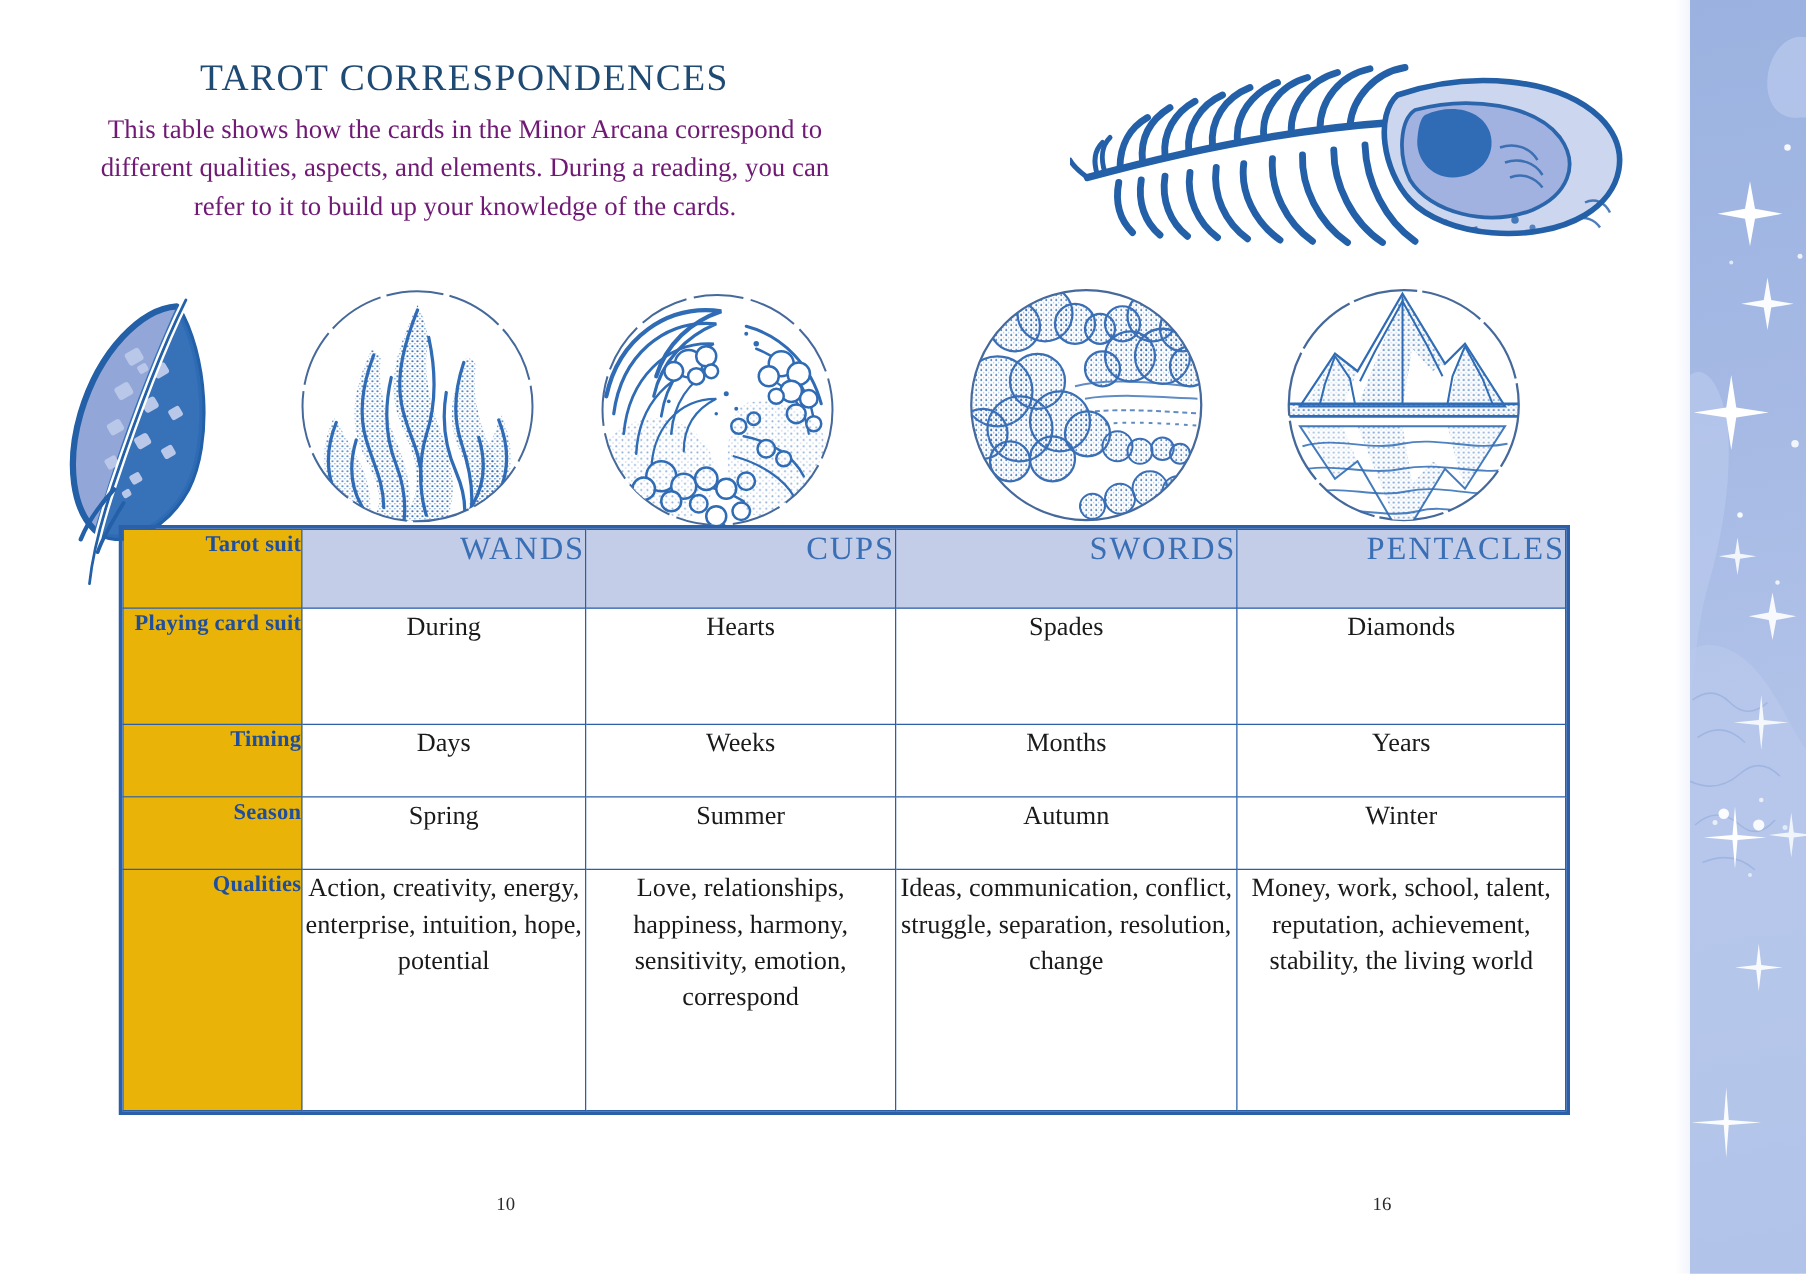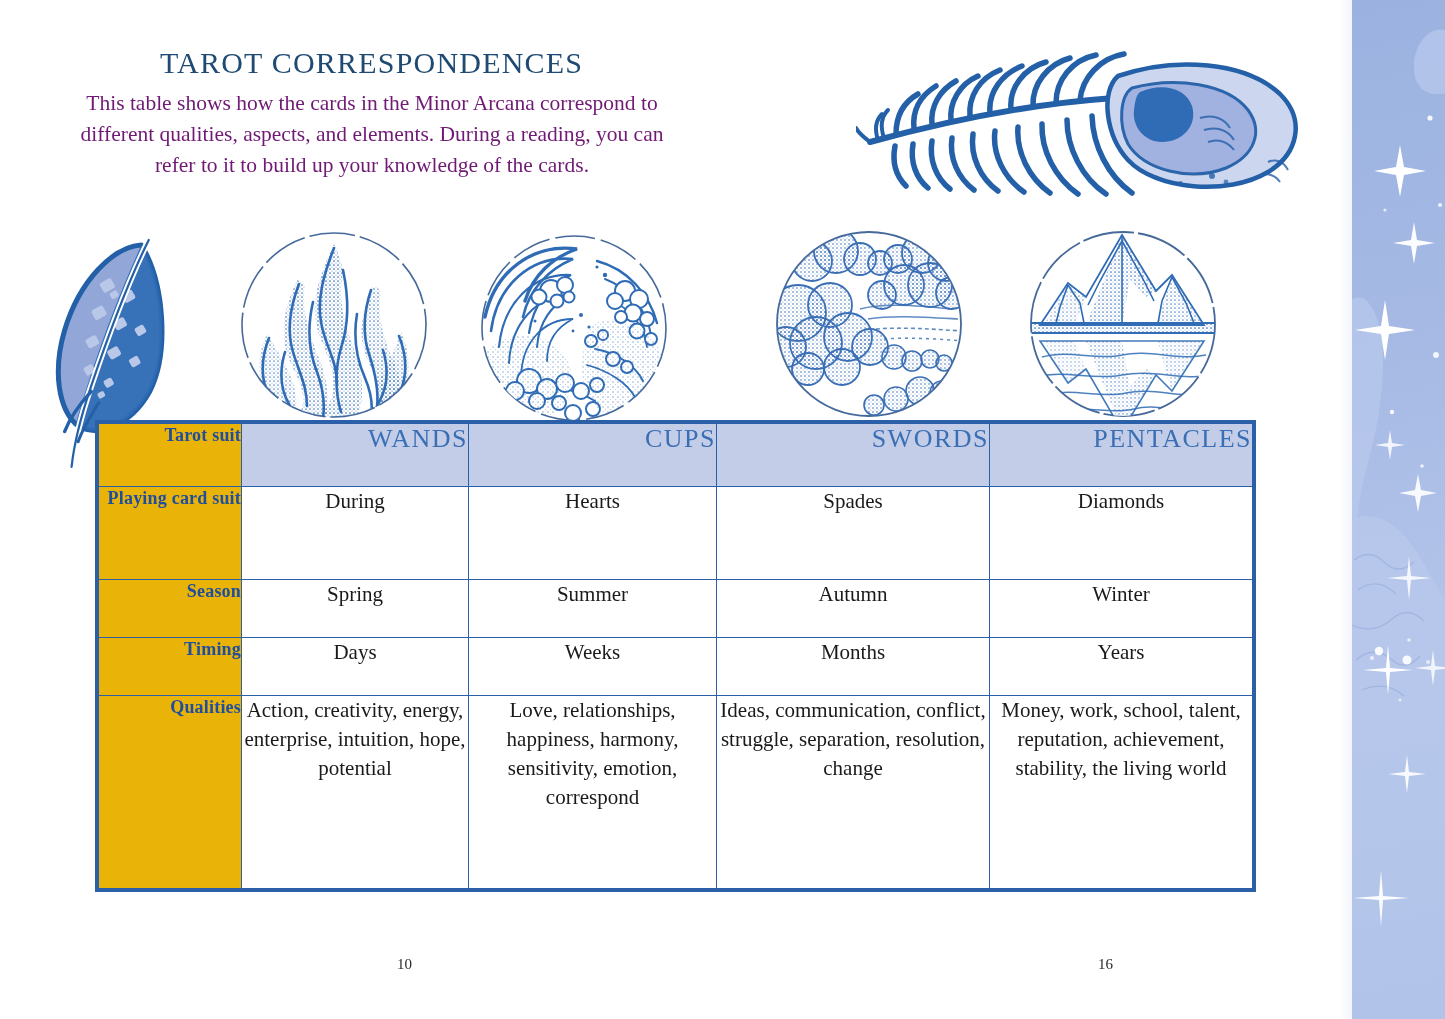--- a/index.html
+++ b/index.html
@@ -473,33 +473,33 @@
     <tr>
       <td class="row-label r-playing">Playing card suit</td>
       <td class="cell r-playing">During</td>
       <td class="cell r-playing">Hearts</td>
       <td class="cell r-playing">Spades</td>
       <td class="cell r-playing">Diamonds</td>
     </tr>
 
 
     <tr>
+      <td class="row-label r-timing">Timing</td>
+      <td class="cell r-timing">Days</td>
+      <td class="cell r-timing">Weeks</td>
+      <td class="cell r-timing">Months</td>
+      <td class="cell r-timing">Years</td>
+    </tr>
+
+    <tr>
       <td class="row-label r-season">Season</td>
       <td class="cell r-season">Spring</td>
       <td class="cell r-season">Summer</td>
       <td class="cell r-season">Autumn</td>
       <td class="cell r-season">Winter</td>
-    </tr>
-
-    <tr>
-      <td class="row-label r-timing">Timing</td>
-      <td class="cell r-timing">Days</td>
-      <td class="cell r-timing">Weeks</td>
-      <td class="cell r-timing">Months</td>
-      <td class="cell r-timing">Years</td>
     </tr>
 
     <tr>
       <td class="row-label r-qualities">Qualities</td>
       <td class="cell r-qualities">Action, creativity, energy, enterprise, intuition, hope, potential</td>
       <td class="cell r-qualities">Love, relationships, happiness, harmony, sensitivity, emotion, correspond</td>
       <td class="cell r-qualities">Ideas, communication, conflict, struggle, separation, resolution, change</td>
       <td class="cell r-qualities">Money, work, school, talent, reputation, achievement, stability, the living world</td>
     </tr>
   </tbody>

